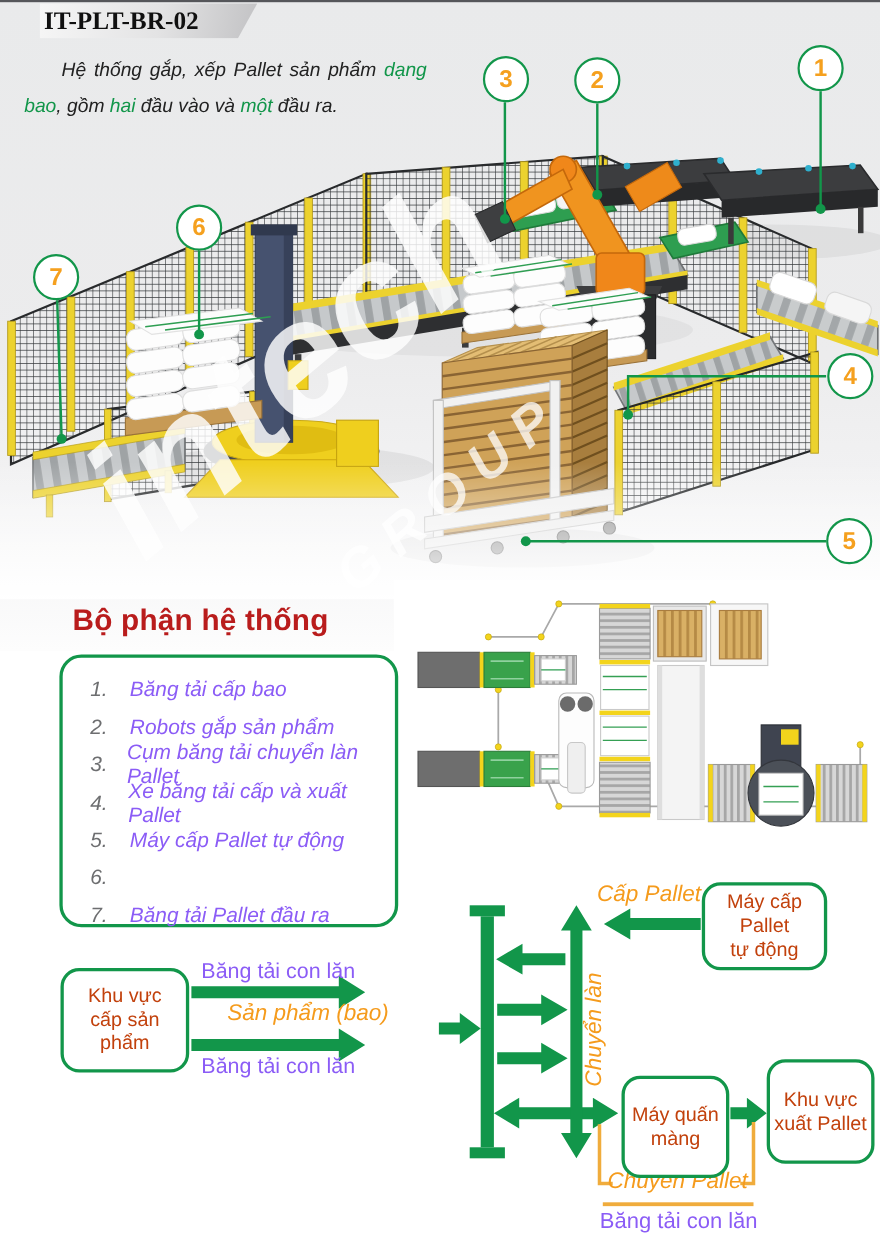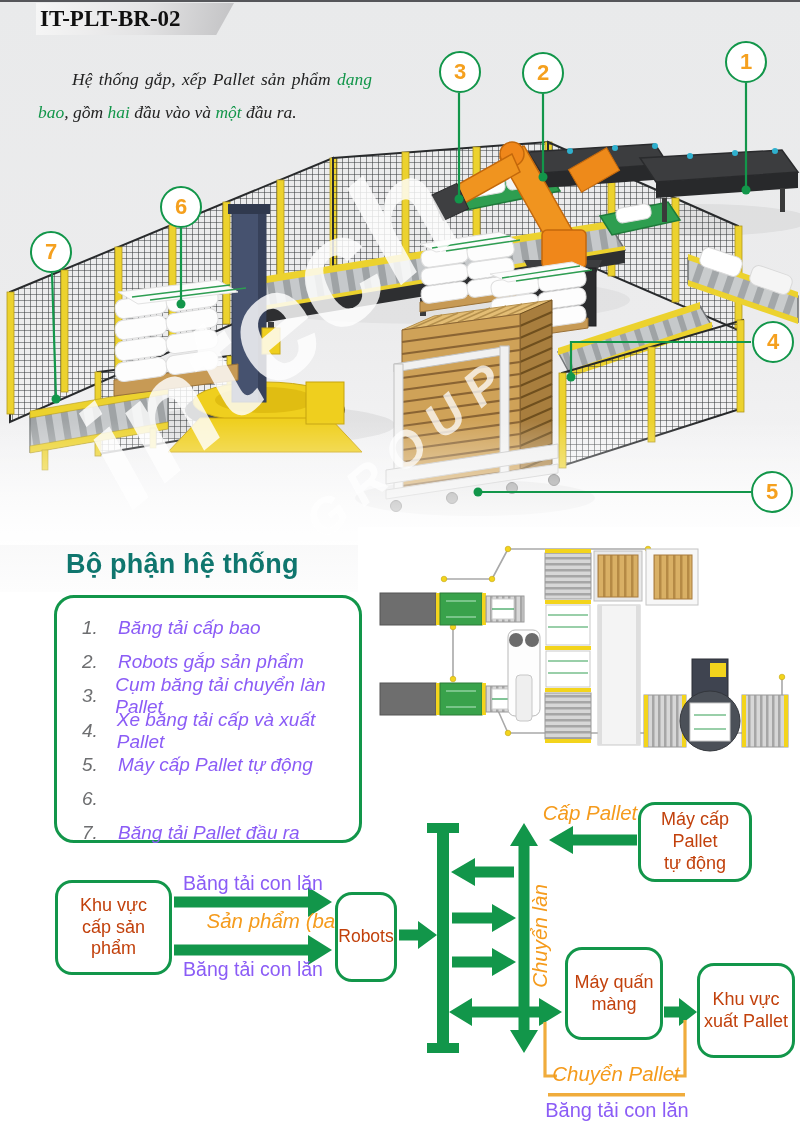--- a/index.html
+++ b/index.html
@@ -11,28 +11,28 @@
   #backdrop{left:0;top:0;width:800px;height:592px;z-index:0;
     background:linear-gradient(180deg,#e9eaeb 0%,#ececed 55%,#f4f4f5 82%,#fdfdfd 100%);}
   #banner{left:0;top:3px;width:198px;height:32px;z-index:6;
     background:linear-gradient(100deg,#f6f6f6 0%,#e3e3e4 55%,#c2c2c4 100%);
     clip-path:polygon(0 0,100% 0,91% 100%,0 100%);
     font-family:"Liberation Serif","DejaVu Serif",serif;font-weight:bold;font-size:23px;
     line-height:31px;padding-left:4px;box-sizing:border-box;color:#101010;margin-left:36px;}
   
   #intro{left:22px;top:47px;width:366px;z-index:4;color:#222;
     font-style:italic;font-size:17.5px;line-height:32.6px;}
-  #intro p{margin:16px;text-indent:34px;text-align:justify;font-family:Liberation Serif, serif;}
+  #intro p{margin:0;text-indent:34px;text-align:justify;}
   .g{color:#12964A;}
   
   .callout{width:42px;height:42px;border:2.5px solid #12964A;border-radius:50%;background:#fff;
     box-sizing:border-box;z-index:9;display:flex;align-items:center;justify-content:center;
     color:#F5A01E;font-weight:bold;font-size:22px;}
   
-  #sec-title{left:66px;top:549px;z-index:4;font-size:27px;font-weight:bold;color:#0f766e;letter-spacing:.2px;text-align:right;}
+  #sec-title{left:66px;top:549px;z-index:4;font-size:27px;font-weight:bold;color:#b91c1c;letter-spacing:.2px;text-align:right;}
   #complist{left:54px;top:595px;width:308px;height:248px;z-index:4;background:#fff;
     border:3px solid #12964A;border-radius:20px;box-sizing:border-box;padding-top:13px;}
   .crow{display:flex;align-items:center;height:34.2px;padding-left:25px;font-style:italic;font-size:19px;}
   .cnum{width:36px;color:#6d6e70;}
   .clab{color:#8b5cf6;}
   
   #topdown{left:358px;top:527px;width:442px;height:285px;background:#fff;z-index:2;}
   
   #flow{left:0;top:790px;width:800px;height:350px;z-index:7;}
   .fbox{position:absolute;background:#fff;border:3.5px solid #12964A;border-radius:17px;
@@ -477,29 +477,26 @@
       <path d="M545,232V286H557"></path>
         <path d="M685,230V286H673"></path>
     </g>
     <rect x="548" y="303" width="137" height="3.5" fill="#F0AC3C"></rect>
   </svg>
 
   <div class="fbox" style="left:55px;top:90px;width:117px;height:95px;">
       <span>Khu vực
 cấp sản phẩm</span>
     </div>
-  <div class="fbox" style="left:335px;top:102px;width:62px;height:90px;font-size:17.5px;">
-      <span>Robots</span>
-    </div>
   <div class="fbox" style="left:638px;top:12px;width:114px;height:80px;">
       <span>Máy cấp
 Pallet
 tự động</span>
     </div>
-  <div class="fbox" style="left:565px;top:157px;width:98px;height:93px;">
+  <div class="fbox" style="left:565px;top:188px;width:98px;height:93px;">
       <span>Máy quấn
 màng</span>
     </div>
   <div class="fbox" style="left:697px;top:173px;width:98px;height:95px;">
       <span>Khu vực
 xuất Pallet</span>
     </div>
 
   <div class="flab" style="left:170px;top:82px;width:166px;">Băng tải con lăn</div>
   <div class="flab or" style="left:170px;top:119px;width:166px;margin-left:27px;">Sản phẩm (bao)</div>

